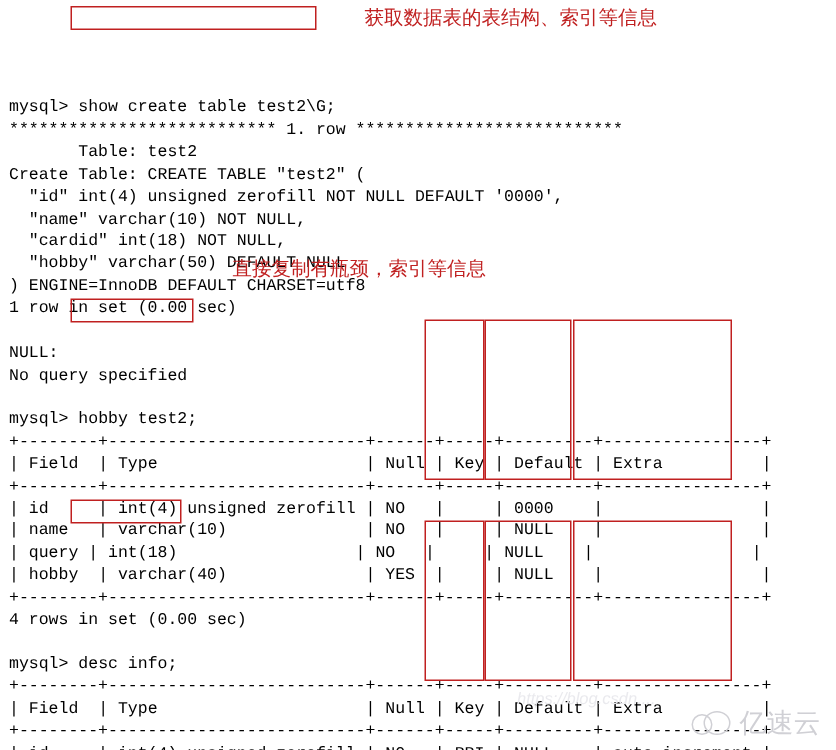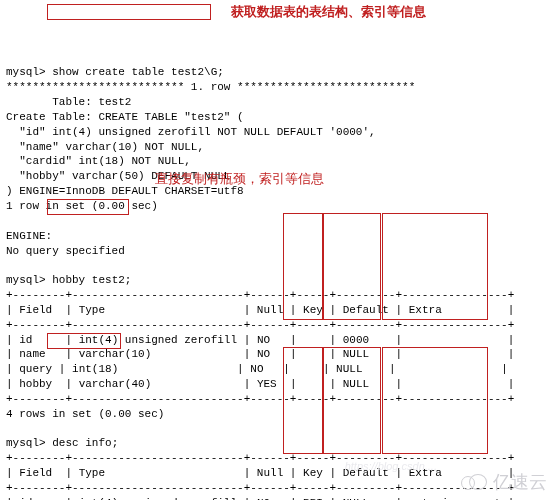--- a/index.html
+++ b/index.html
@@ -35,21 +35,21 @@
 <span>*************************** 1. row ***************************</span>
 <span>       Table: test2</span>
 <span>Create Table: CREATE TABLE "test2" (</span>
 <span>  "id" int(4) unsigned zerofill NOT NULL DEFAULT '0000',</span>
 <span>  "name" varchar(10) NOT NULL,</span>
 <span>  "cardid" int(18) NOT NULL,</span>
 <span>  "hobby" varchar(50) DEFAULT NULL</span>
 <span>) ENGINE=InnoDB DEFAULT CHARSET=utf8</span>
 <span>1 row in set (0.00 sec)</span>
 
-<span>ENGINE:</span>
+<span>NULL:</span>
 <span>No query specified</span>
 
 <span>mysql&gt;</span> <span>hobby test2;</span>
 <span>+--------+--------------------------+------+-----+---------+----------------+</span>
 <span>| <span>Field</span>  | <span>Type</span>                     | <span>Null</span> | <span>Key</span> | <span>Default</span> | <span>Extra</span>          |</span>
 <span>+--------+--------------------------+------+-----+---------+----------------+</span>
 <span>| <span>id</span>     | <span>int(4) unsigned zerofill</span> | <span>NO</span>   |     | <span>0000</span>    |                |</span>
 <span>| <span>name</span>   | <span>varchar(10)</span>              | <span>NO</span>   |     | <span>NULL</span>    |                |</span>
 <span>| <span>query</span> | <span>int(18)</span>                  | <span>NO</span>   |     | <span>NULL</span>    |                |</span>
 <span>| <span>hobby</span>  | <span>varchar(40)</span>              | <span>YES</span>  |     | <span>NULL</span>    |                |</span>
@@ -76,21 +76,21 @@
 
 <div class="redbox" style="left:283px; top:213px; width:38px; height:105px;"></div>
 <div class="redbox" style="left:323px; top:213px; width:56px; height:105px;"></div>
 <div class="redbox" style="left:382px; top:213px; width:104px; height:105px;"></div>
 
 <div class="redbox" style="left:283px; top:347px; width:38px; height:105px;"></div>
 <div class="redbox" style="left:323px; top:347px; width:56px; height:105px;"></div>
 <div class="redbox" style="left:382px; top:347px; width:104px; height:105px;"></div>
 
 
-<div class="ann" style="left:231px; top:3px;font-weight:bold;">获取数据表的表结构、索引等信息</div>
+<div class="ann" style="left:243px; top:3px;">获取数据表的表结构、索引等信息</div>
 <div class="ann" style="left:155px; top:170px;">直接复制有瓶颈，索引等信息</div>
 
 
 <div class="wm-url">https://blog.csdn....</div>
 <div class="watermark"><span class="cloud"></span><span>亿速云</span></div>
 
 
 
 
 </body></html>

